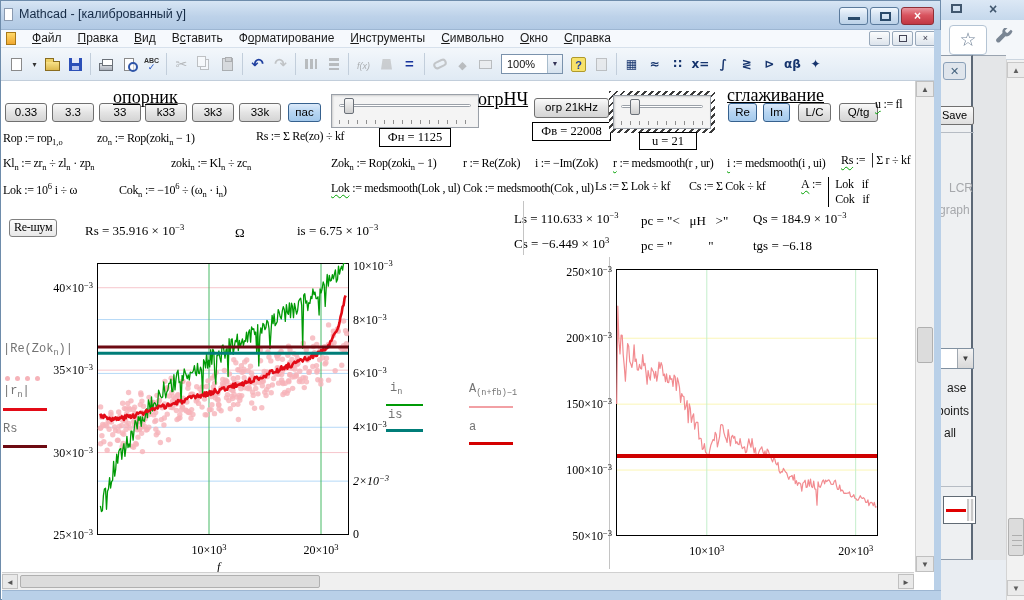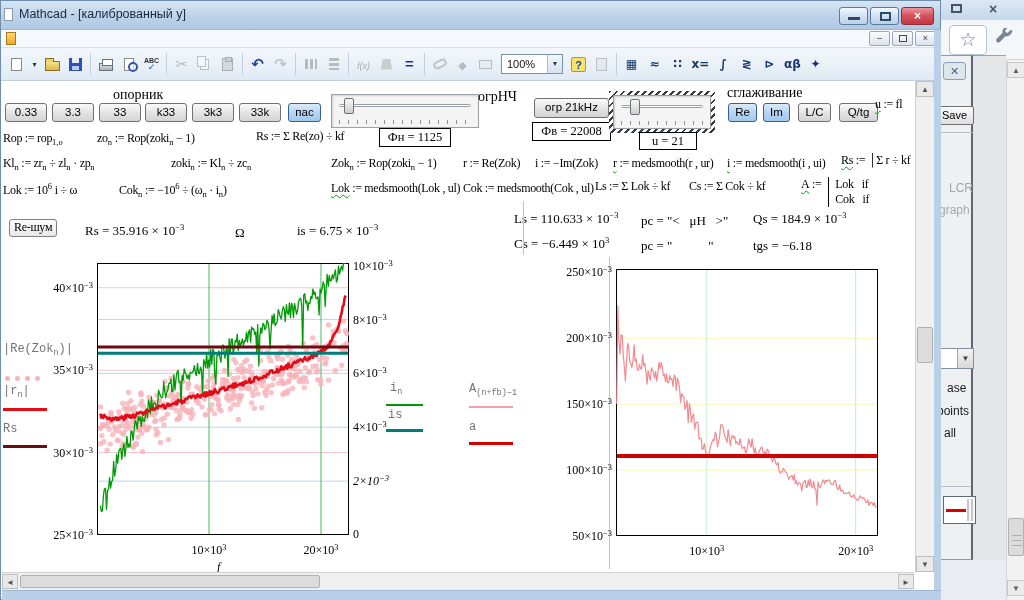--- a/index.html
+++ b/index.html
@@ -122,21 +122,21 @@
                 position:relative; font-size:11px; line-height:18px; padding-left:5px; color:#111; }
   .zoom-combo .db { position:absolute; right:0; top:0; width:15px; height:18px;
                     background:linear-gradient(#f2f6fb,#d6e2ee); border-left:1px solid #a8bccc;
                     font-size:7px; text-align:center; line-height:18px; color:#335; }
 
   
   .worksheet { position:absolute; left:1px; top:80px; width:913px; height:511px; background:#fff; overflow:hidden; }
   .wtext { position:absolute; white-space:pre; font-family:"Liberation Serif","DejaVu Serif",serif;
            font-size:12px; letter-spacing:-0.3px; color:#000; }
   .wtext.r { font-size:13px; letter-spacing:0; }
-  .wtext.lbl { font-size:14px; letter-spacing:0; }
+  .wtext.lbl { font-size:18px; letter-spacing:0;text-decoration:underline; }
   .wtext.framed { font-size:12px; border:1px solid #808080; border-radius:3px; padding:0 4px 1px;
                   background:linear-gradient(#fdfdfd,#e8e8e8); }
   .wtext sub { font-size:8.5px; vertical-align:-3px; letter-spacing:0; }
   .wtext sup { font-size:8.5px; vertical-align:5px; letter-spacing:0; }
   .sq { text-decoration:underline; text-decoration-style:wavy; text-decoration-color:#00a000;
         text-decoration-thickness:1px; text-underline-offset:2px; }
   .prog-wrap { display:flex; align-items:flex-start; }
   .prog-block { border-left:1.5px solid #000; padding-left:6px; margin-left:4px; }
 
   .wbtn { position:absolute; height:19px; border:1px solid #707070; border-radius:3px;
@@ -232,20 +232,31 @@
           </div>
         <div class="cap">
             <div class="maxbox"></div>
           </div>
         <div class="cap close">×</div>
       </div>
     </div>
 
     <div class="menubar">
       <div class="doc-icon"></div>
+      <div id="menus" style="display:flex">
+          <div class="menu-item"><u>Ф</u>айл</div>
+          <div class="menu-item"><u>П</u>равка</div>
+          <div class="menu-item"><u>В</u>ид</div>
+          <div class="menu-item">В<u>с</u>тавить</div>
+          <div class="menu-item">Ф<u>о</u>рматирование</div>
+          <div class="menu-item"><u>И</u>нструменты</div>
+          <div class="menu-item"><u>С</u>имвольно</div>
+          <div class="menu-item"><u>О</u>кно</div>
+          <div class="menu-item"><u>С</u>правка</div>
+        </div>
       <div class="mdis">
         <div class="mdi">–</div>
         <div class="mdi">
             <div class="maxbox"></div>
           </div>
         <div class="mdi">×</div>
       </div>
     </div>
 
     <div class="toolbar">

